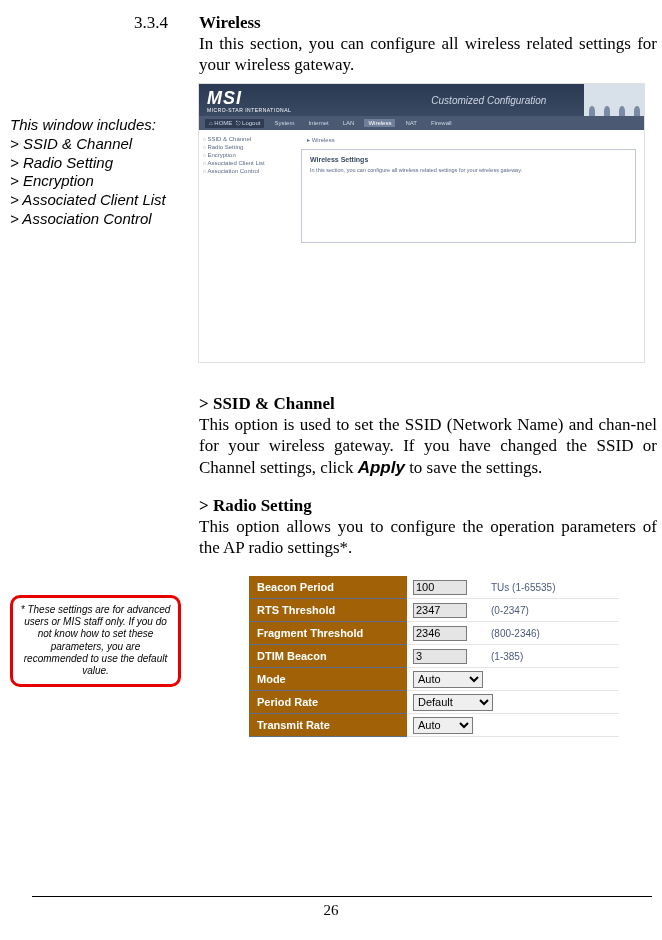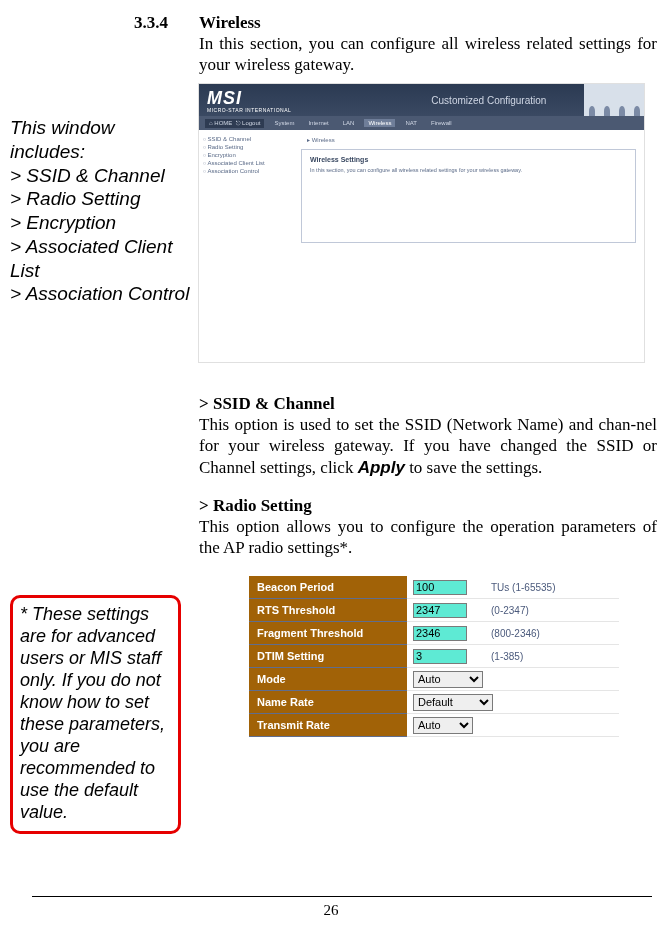--- a/index.html
+++ b/index.html
@@ -18,21 +18,21 @@
   }
   .right-col {
     position: absolute;
     left: 199px;
     width: 453px;
   }
   .sec-num {
     position: absolute;
     left: 134px;
     top: 13px;
-    font-weight: bold;
+    font-weight: normal;
     font-size: 17px;
   }
   .sec-title {
     position: absolute;
     left: 0;
     top: 13px;
     font-weight: bold;
     font-size: 17px;
   }
   .body-text {
@@ -78,20 +78,21 @@
     display:block;
     font-style: normal;
     font-weight: normal;
     margin-top:-2px;
   }
   .ms-header .cust {
     font-size: 10px;
     margin-right: auto;
     margin-left: 140px;
     color: #cfd6e4;
+    font-style: italic;
   }
   .ms-header .photo {
     height: 32px;
     width: 60px;
     background: #d8e0ea;
     display:flex;
     justify-content:space-around;
     align-items:flex-end;
   }
   .ms-header .photo span{
@@ -149,21 +150,21 @@
   .ms-panel .desc {
     font-size:5.5px; color:#5b6b88; line-height:1.3;
   }
 
   .incl-block {
     position: absolute;
     top: 116px;
     left: 10px;
     width: 180px;
     font-style: italic;
-    font-size: 19px;
+    font-size: 15px;
     font-family: Arial, Helvetica, sans-serif;
     line-height: 1.25;
   }
 
   .sub-h {
     font-weight: bold;
     font-size: 17px;
     margin-top: 0;
   }
   .block-ssid {
@@ -202,21 +203,21 @@
   .settings-table .val {
     padding-left: 6px;
     color: #4b5a7c;
     border-bottom:1px solid #e5e5e5;
   }
   .settings-table input[type=text]{
     width: 54px;
     height: 15px;
     font-size:11px;
     border:1px solid #7a7a7a;
-    background:#5eead4;
+    background:#e5e5e5;
     padding:0 2px;
     box-sizing:border-box;
   }
   .settings-table select{
     height: 17px;
     font-size:11px;
     border:1px solid #7a7a7a;
     background:#efefef;
   }
   .settings-table .hint{
@@ -226,24 +227,25 @@
 
   .red-note {
     position: absolute;
     top: 595px;
     left: 10px;
     width: 171px;
     border: 3px solid #e60000;
     border-radius: 10px;
     padding: 6px 7px 7px 7px;
     font-style: italic;
-    font-size: 18px;
+    font-size: 10px;
     font-family: Arial, Helvetica, sans-serif;
     line-height: 1.22;
     box-sizing: border-box;
+    text-align: center;
   }
 
   .page-rule {
     position:absolute;
     left: 32px;
     right: 10px;
     top: 896px;
     border-top:1px solid #000;
   }
   .page-num {
@@ -329,29 +331,29 @@
           </tr>
           <tr>
             <td class="lbl">RTS Threshold</td>
             <td class="val"><input type="text" value="2347" style=""><span class="hint">(0-2347)</span></td>
           </tr>
           <tr>
             <td class="lbl">Fragment Threshold</td>
             <td class="val"><input type="text" value="2346" style=""><span class="hint">(800-2346)</span></td>
           </tr>
           <tr>
-            <td class="lbl">DTIM Setting</td>
+            <td class="lbl">DTIM Beacon</td>
             <td class="val"><input type="text" value="3" style=""><span class="hint">(1-385)</span></td>
           </tr>
           <tr>
             <td class="lbl">Mode</td>
             <td class="val"><select style="width: 70px;"><option>Auto</option></select></td>
           </tr>
           <tr>
-            <td class="lbl">Name Rate</td>
+            <td class="lbl">Period Rate</td>
             <td class="val"><select style="width: 80px;"><option>Default</option></select></td>
           </tr>
           <tr>
             <td class="lbl">Transmit Rate</td>
             <td class="val"><select style="width: 60px;"><option>Auto</option></select></td>
           </tr>
         </tbody>
     </table>
 
   </div>

